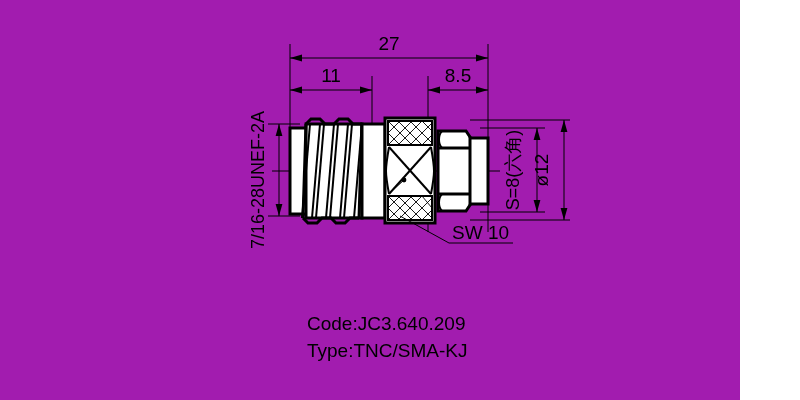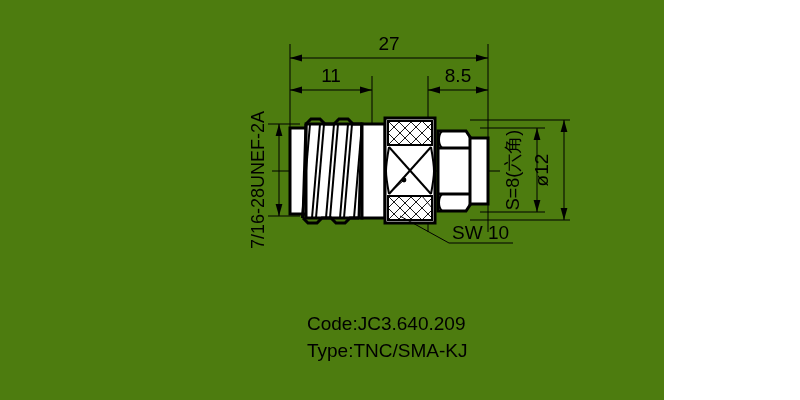--- a/index.html
+++ b/index.html
@@ -8,23 +8,23 @@
     background: #ffffff;
   }
   body {
     width: 800px;
     height: 400px;
     font-family: "Liberation Sans", sans-serif;
     overflow: hidden;
   }
   #sheet {
     position: relative;
-    width: 664px;
+    width: 740px;
     height: 400px;
-    background: #4d7c0f;
+    background: #a21caf;
   }
   svg#drawing {
     position: absolute;
     left: 0;
     top: 0;
     width: 800px;
     height: 400px;
     display: block;
   }
   .heavy {

